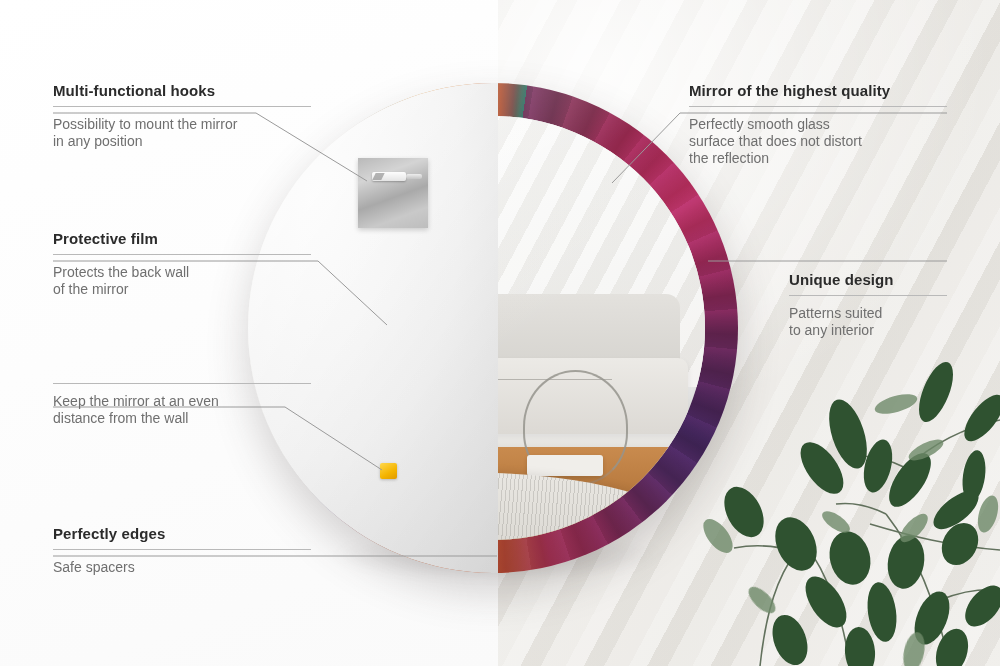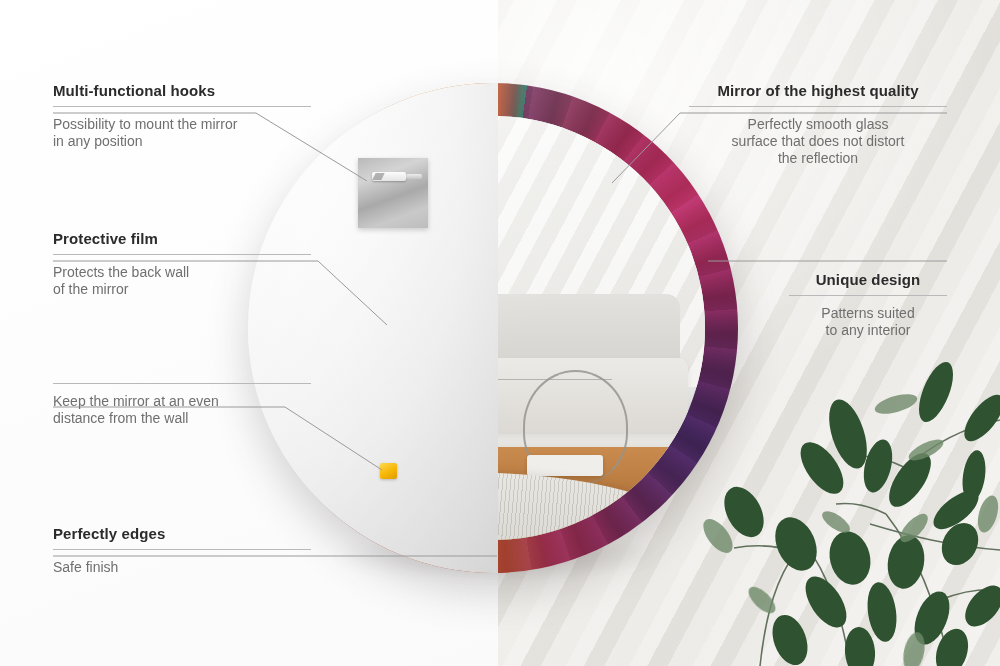--- a/index.html
+++ b/index.html
@@ -127,21 +127,21 @@
 
   
   .plant{position:absolute;left:700px;top:300px;width:300px;height:366px;pointer-events:none;}
   .plant svg{width:100%;height:100%;display:block;}
 
   
   .callout{position:absolute;}
   .callout .title{font-size:15px;font-weight:bold;color:#2b2b2b;letter-spacing:.1px;white-space:nowrap;}
   .callout .rule{height:1px;background:#b9b9b9;margin:7px 0 9px 0;}
   .callout .desc{font-size:14px;line-height:17px;color:#6f6f6f;white-space:pre-line;}
-  .callout.right .title,.callout.right .desc{text-align:center;}
+  .callout.right .title,.callout.right .desc{text-align:left;}
 
   .c-hooks{left:53px;top:82px;width:258px;}
   .c-film{left:53px;top:230px;width:258px;}
   .c-spacers{left:53px;top:376px;width:258px;}
   .c-edges{left:53px;top:525px;width:258px;}
   .c-quality{right:53px;top:82px;width:258px;}
   .c-design{right:53px;top:230px;width:158px;margin-top:41px;}
 
   
   .leaders{position:absolute;left:0;top:0;width:1000px;height:666px;pointer-events:none;}
@@ -285,21 +285,21 @@
 
   <div class="callout c-spacers">
     <div class="rule"></div>
     <div class="desc">Keep the mirror at an even
 distance from the wall</div>
   </div>
 
   <div class="callout c-edges">
     <div class="title">Perfectly edges</div>
     <div class="rule"></div>
-    <div class="desc">Safe finish</div>
+    <div class="desc">Safe spacers</div>
   </div>
 
   <div class="callout right c-quality">
     <div class="title">Mirror of the highest quality</div>
     <div class="rule"></div>
     <div class="desc">Perfectly smooth glass
 surface that does not distort
 the reflection</div>
   </div>
 

